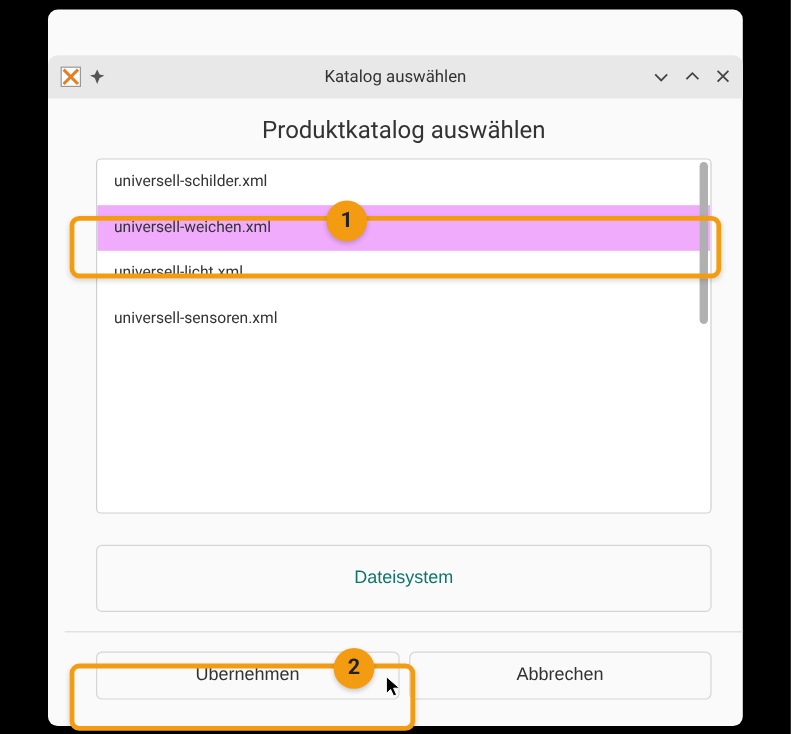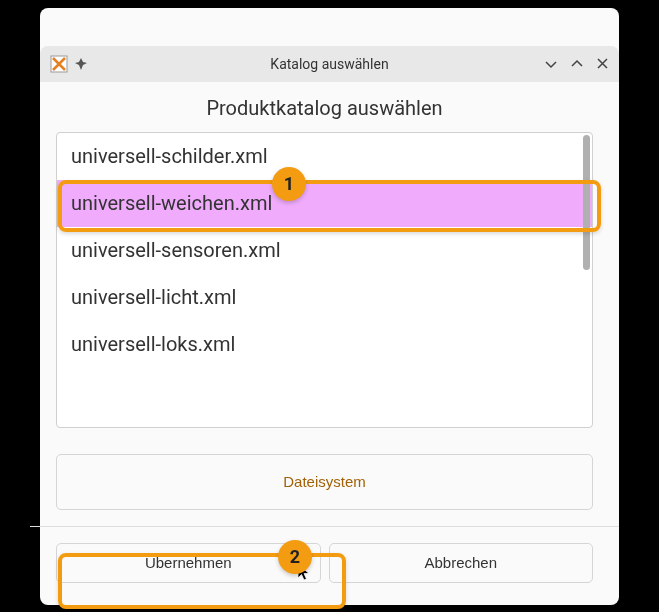--- a/index.html
+++ b/index.html
@@ -60,21 +60,21 @@
       gap: 12px;
       color: #444;
     }
     .win-btn {
       cursor: pointer;
       display: flex;
       align-items: center;
       justify-content: center;
     }
     .content {
-      padding: 14px 26px 22px 16px;
+      padding: 14px 26px 22px 40px;
       position: relative;
     }
     .heading {
       text-align: center;
       font-size: 20px;
       color: #333;
       margin-bottom: 12px;
       font-weight: 400;
     }
     .listbox {
@@ -85,21 +85,21 @@
       overflow: hidden;
       position: relative;
     }
     .list-scroll {
       position: absolute;
       inset: 0;
       overflow-y: auto;
     }
     .list-item {
       padding: 11px 14px;
-      font-size: 20px;
+      font-size: 13px;
       color: #333;
       cursor: pointer;
       border-bottom: 1px solid transparent;
     }
     .list-item.selected {
       background: #f0abfc;
     }
     .scrollbar-visual {
       position: absolute;
       right: 2px;
@@ -110,21 +110,21 @@
       border-radius: 4px;
     }
     .filesystem-btn {
       margin-top: 26px;
       width: 100%;
       height: 56px;
       border: 1px solid #d5d5d5;
       background: #fafafa;
       border-radius: 5px;
       font-size: 15px;
-      color: #a16207;
+      color: #0f766e;
       cursor: pointer;
     }
     .divider {
       margin: 16px -26px 0 -26px;
       border: none;
       border-top: 1px solid #ddd;
     }
     .action-row {
       display: flex;
       gap: 8px;
@@ -224,23 +224,22 @@
     </div>
   </div>
 
   <div class="content">
     <h2 class="heading">Produktkatalog auswählen</h2>
 
     <div class="listbox">
       <div class="list-scroll">
         <div class="list-item">universell-schilder.xml</div>
         <div class="list-item selected">universell-weichen.xml</div>
+        <div class="list-item">universell-licht.xml</div>
         <div class="list-item">universell-sensoren.xml</div>
-        <div class="list-item">universell-licht.xml</div>
-        <div class="list-item">universell-loks.xml</div>
       </div>
       <div class="scrollbar-visual"></div>
     </div>
 
     <button class="filesystem-btn">Dateisystem</button>
 
     <hr class="divider">
 
     <div class="action-row">
       <button class="action-btn">Übernehmen</button>

